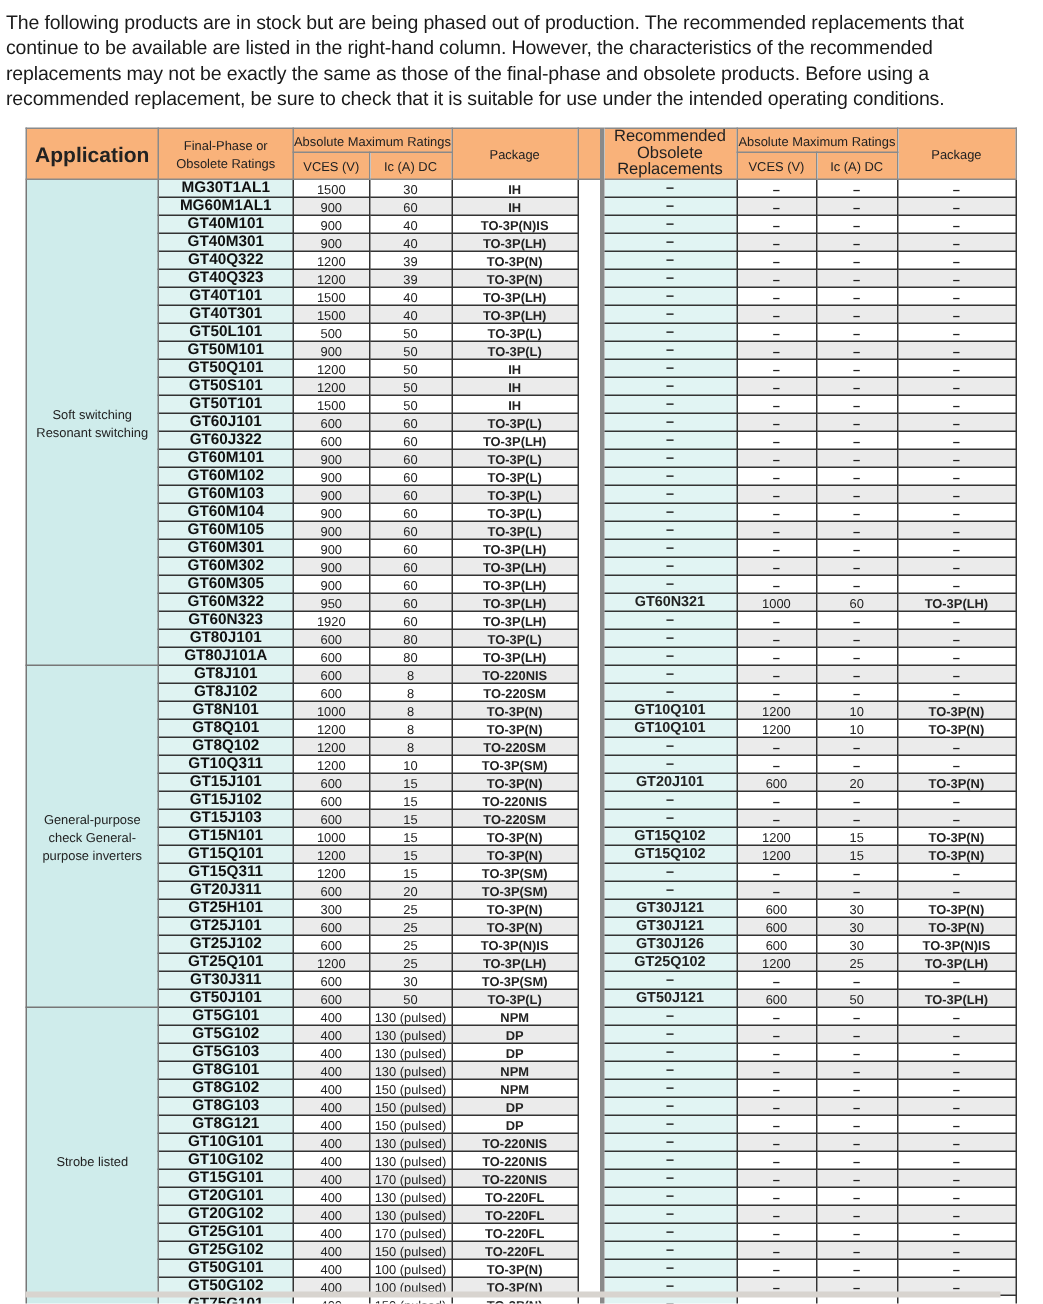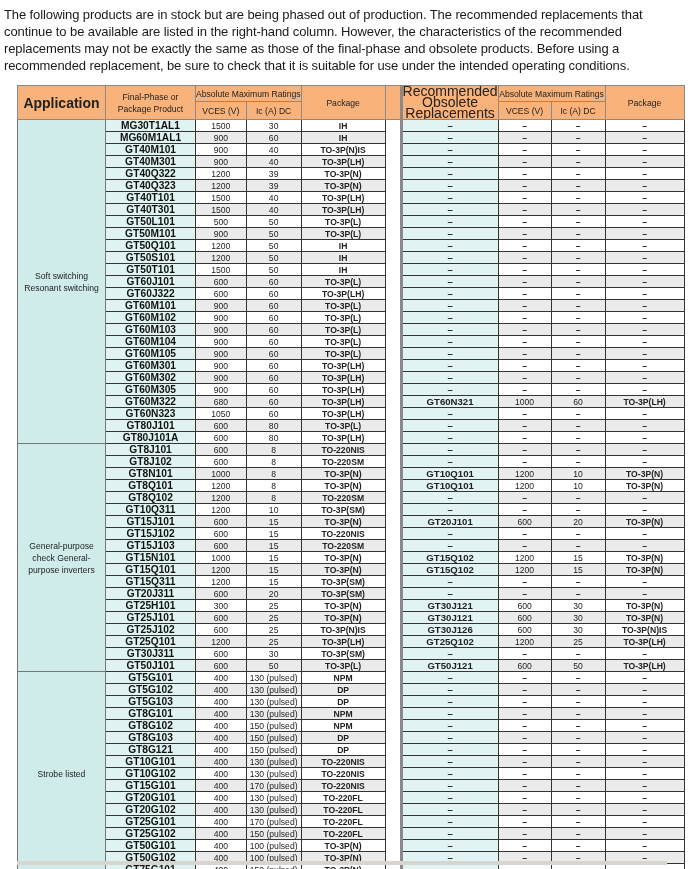--- a/index.html
+++ b/index.html
@@ -37,25 +37,25 @@
         <col style="width:84px">
       <col style="width:16px">
       <col style="width:90px">
         <col style="width:53px">
         <col style="width:54px">
         <col style="width:79px">
     </colgroup>
     <thead>
       <tr style="height:13px">
         <th class="app" rowspan="2">Application</th>
-        <th rowspan="2" style="white-space:normal;line-height:12px">Final-Phase or Package Product</th>
+        <th rowspan="2" style="white-space:normal;line-height:12px">Final-Phase or Obsolete Ratings</th>
         <th colspan="2">Absolute Maximum Ratings</th>
         <th rowspan="2">Package</th>
         <th class="gap" rowspan="2"></th>
-        <th rowspan="2" style="white-space:normal;line-height:11px;font-size:14px">Recommended Obsolete Replacements</th>
+        <th rowspan="2" style="white-space:normal;line-height:11px;font-size:11px">Recommended Obsolete Replacements</th>
         <th colspan="2">Absolute Maximum Ratings</th>
         <th rowspan="2">Package</th>
       </tr>
       <tr style="height:14px">
         <th>VCES (V)</th>
         <th>Ic (A) DC</th>
         <th>VCES (V)</th>
         <th>Ic (A) DC</th>
       </tr>
     </thead>
@@ -309,32 +309,32 @@
           <td class="v">60</td>
           <td class="pkg">TO-3P(LH)</td>
           <td class="gap"></td>
           <td class="rep dash">–</td>
           <td class="v dash">–</td>
           <td class="v dash">–</td>
           <td class="pkg dash">–</td>
         </tr>
         <tr class="even">
           <td class="prod">GT60M322</td>
-          <td class="v">680</td>
+          <td class="v">950</td>
           <td class="v">60</td>
           <td class="pkg">TO-3P(LH)</td>
           <td class="gap"></td>
           <td class="rep">GT60N321</td>
           <td class="v">1000</td>
           <td class="v">60</td>
           <td class="pkg">TO-3P(LH)</td>
         </tr>
         <tr class="odd">
           <td class="prod">GT60N323</td>
-          <td class="v">1050</td>
+          <td class="v">1920</td>
           <td class="v">60</td>
           <td class="pkg">TO-3P(LH)</td>
           <td class="gap"></td>
           <td class="rep dash">–</td>
           <td class="v dash">–</td>
           <td class="v dash">–</td>
           <td class="pkg dash">–</td>
         </tr>
         <tr class="even">
           <td class="prod">GT80J101</td>

